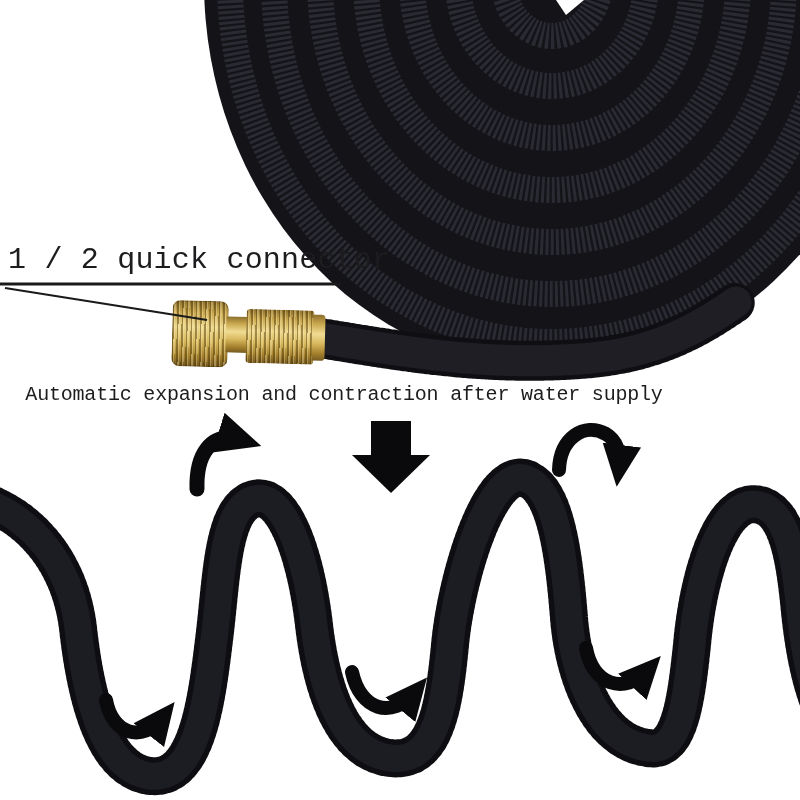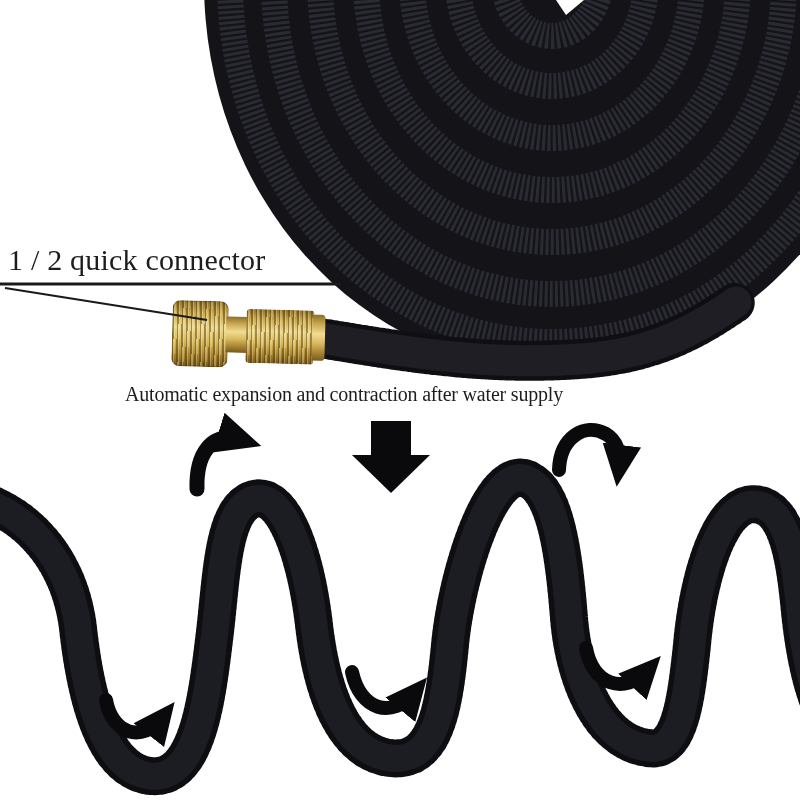--- a/index.html
+++ b/index.html
@@ -1,18 +1,18 @@
 <!DOCTYPE html>
 <html><head>
 <meta charset="utf-8">
 <style>
   html,body{margin:0;padding:0;background:#ffffff;}
   .stage{
     position:relative;width:800px;height:800px;overflow:hidden;background:#ffffff;
-    font-family:Liberation Serif, serif;
+    font-family:Liberation Mono, monospace;
   }
   .layer{position:absolute;left:0;top:0;width:800px;height:800px;}
   .layer.base{z-index:0;}
   .layer.top{z-index:3;pointer-events:none;}
   .label{position:absolute;color:#1d1d1f;z-index:4;white-space:nowrap;}
   .connector-label{left:8px;top:243px;font-size:30px;letter-spacing:.2px;}
   .caption{left:0;top:383px;width:688px;text-align:center;font-size:20px;letter-spacing:-.2px;}
   
   .connector{position:absolute;left:170px;top:298px;width:160px;height:76px;z-index:2;transform:rotate(1.5deg);}
   .connector .part{position:absolute;}

